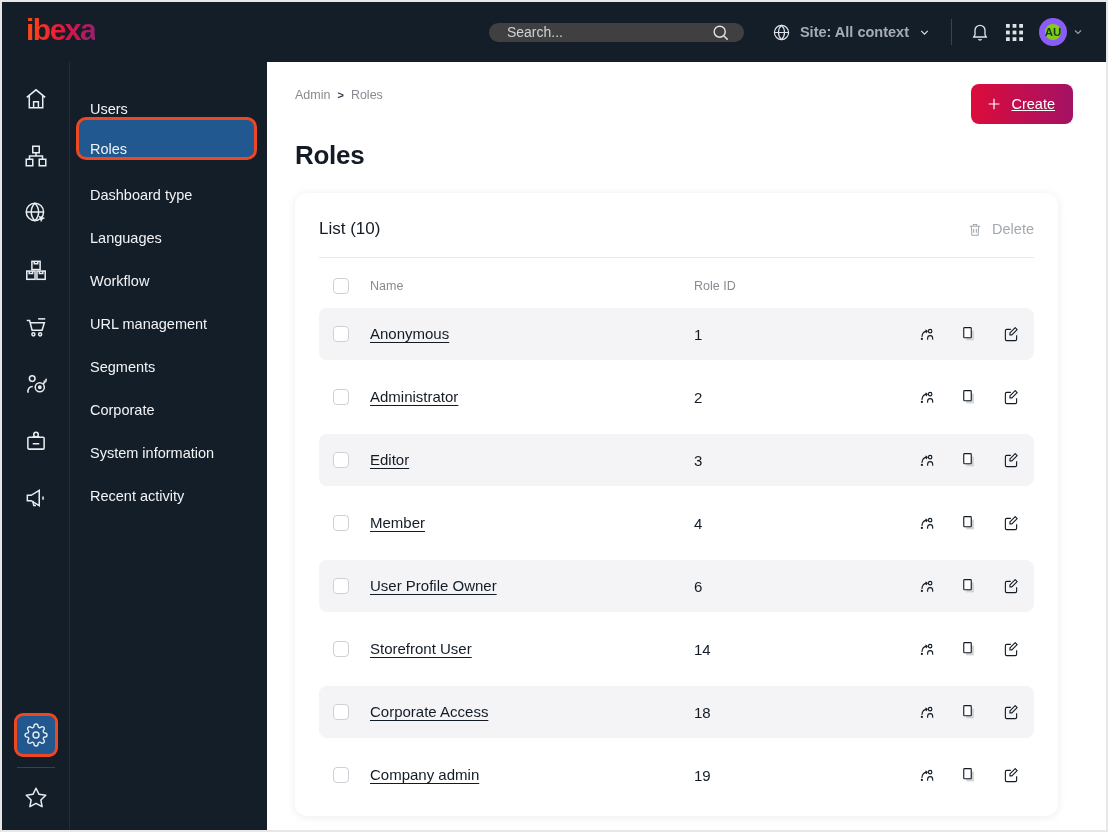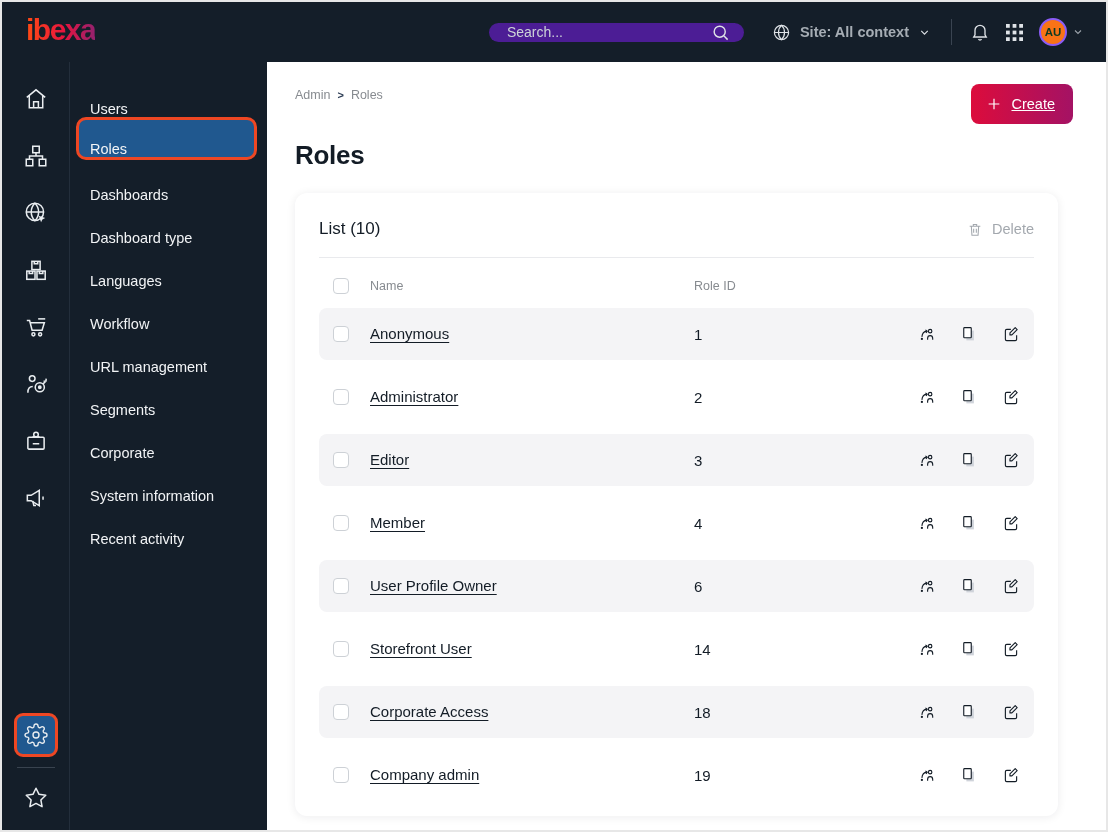--- a/index.html
+++ b/index.html
@@ -5,29 +5,29 @@
   * { margin:0; padding:0; box-sizing:border-box; }
   html,body { width:1108px; height:832px; font-family:"Liberation Sans","DejaVu Sans",sans-serif; background:#fff; }
   .screen { width:1108px; height:832px; border:2px solid #e7e7e7; overflow:hidden; display:flex; flex-direction:column; background:#fff; }
 
   
   .topbar { height:60px; flex:0 0 60px; background:#141e29; display:flex; align-items:center; padding:0 22px 0 24px; }
   .logo { font-size:30px; font-weight:700; letter-spacing:-1.5px;
           background:linear-gradient(90deg,#ff4b13 0%,#e8143f 55%,#94216e 100%);
           -webkit-background-clip:text; background-clip:text; color:transparent; line-height:1; padding-bottom:4px;}
   .topbar-spacer { flex:1; }
-  .search-box { width:255px; height:19px; background:#4c1d95; border-radius:18px; display:flex; align-items:center; padding:0 14px 0 18px; margin-right:28px; }
+  .search-box { width:255px; height:19px; background:#404040; border-radius:18px; display:flex; align-items:center; padding:0 14px 0 18px; margin-right:28px; }
   .search-box input { flex:1; background:transparent; border:none; outline:none; color:#e7eaee; font-size:14px; font-family:inherit; }
   .search-box input::placeholder { color:#cdd3d8; }
   .tb-icon { color:#dfe3e7; display:inline-flex; align-items:center; justify-content:center; }
   .site-selector { display:flex; align-items:center; gap:9px; color:#a6adb4; font-size:14.5px; margin-right:20px; cursor:pointer;font-weight:bold; }
   .tb-divider { width:1px; height:26px; background:#3a4451; margin-right:18px; }
   .tb-btn { margin-right:16px; cursor:pointer; }
   .user-menu { display:flex; align-items:center; gap:5px; cursor:pointer; }
-  .avatar { width:28px; height:28px; border-radius:50%; background:#f97316; border:2px solid #8b5cf6; color:#0e3a22; font-size:11.5px; font-weight:700; display:flex; align-items:center; justify-content:center; }
+  .avatar { width:28px; height:28px; border-radius:50%; background:#84cc16; border:6px solid #8b5cf6; color:#0e3a22; font-size:11.5px; font-weight:700; display:flex; align-items:center; justify-content:center; }
 
   
   .body-wrap { flex:1; display:flex; min-height:0; }
 
   
   .rail { width:68px; flex:0 0 68px; background:#141e29; border-right:1px solid #232e3b; display:flex; flex-direction:column; align-items:center; padding:8px 0 10px; }
   .rail-item { width:68px; height:57px; display:flex; align-items:center; justify-content:center; color:#e9edf0; cursor:pointer; }
   .rail-flex { flex:1; }
   .rail-item.highlighted { width:44px; height:44px; margin:0 0 8px; background:#20588f; border:3px solid #ee4723; border-radius:9px; }
   .rail-divider { width:38px; height:1px; background:#39434f; margin:2px 0 8px; }
@@ -241,23 +241,20 @@
     <div class="sidebar">
 
         <div class="side-item">
           <span>Users</span>
         </div>
 
         <div class="side-item selected">
           <span>Roles</span>
         </div>
 
-        <div class="side-item">
-          <span>Dashboards</span>
-        </div>
 
         <div class="side-item">
           <span>Dashboard type</span>
         </div>
 
         <div class="side-item">
           <span>Languages</span>
         </div>
 
         <div class="side-item">

